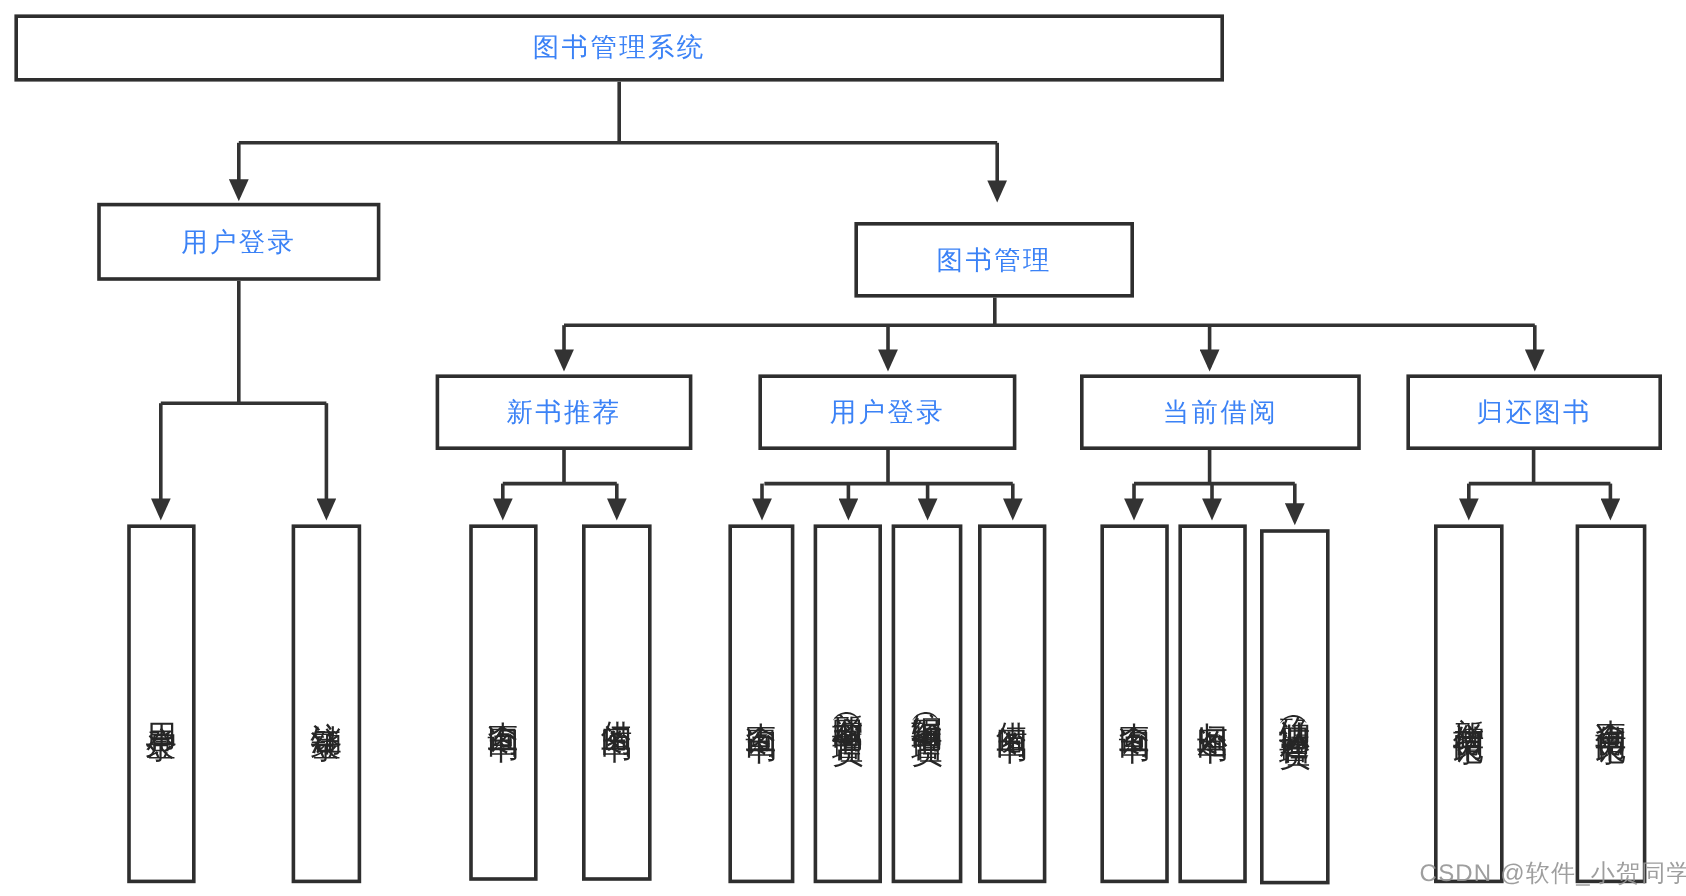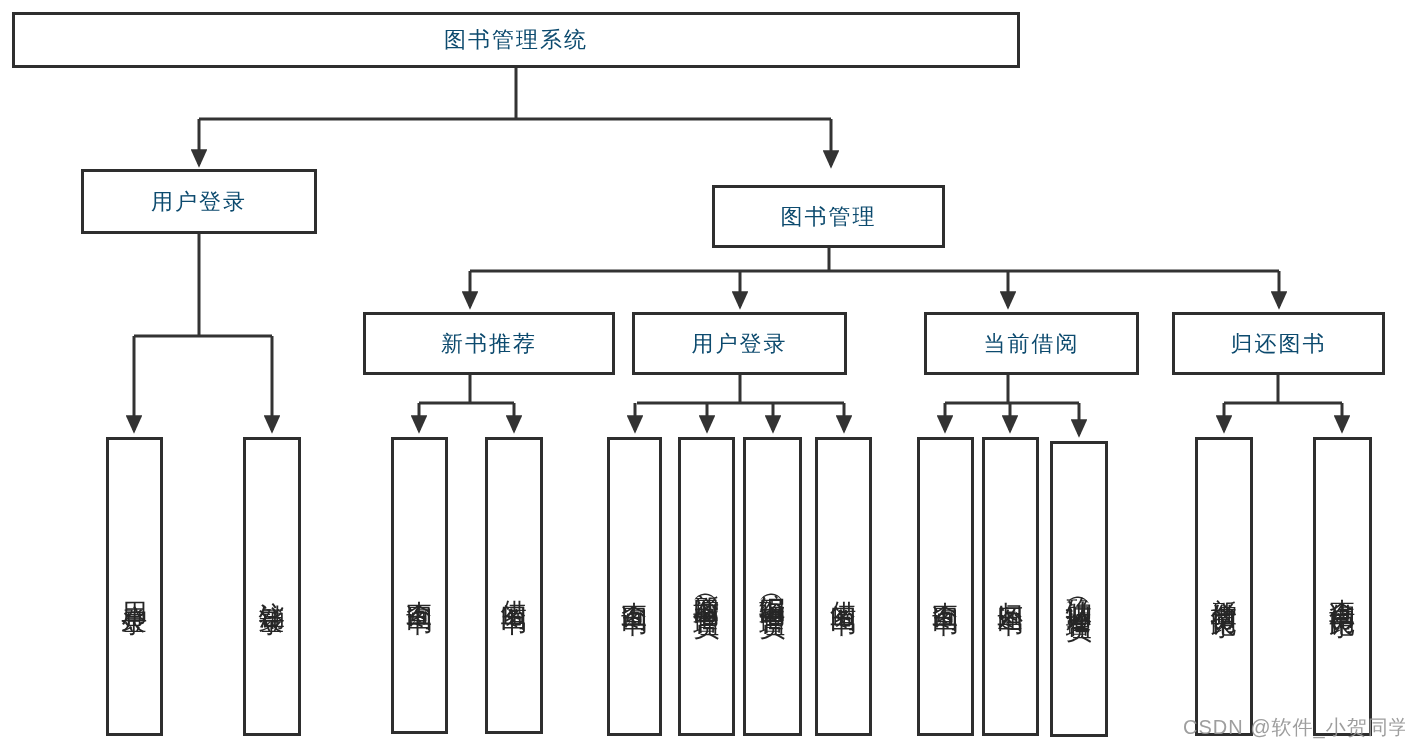--- a/index.html
+++ b/index.html
@@ -16,21 +16,21 @@
     box-sizing:border-box;
     border:3px solid #2e2e2e;
     background:#ffffff;
     display:flex;align-items:center;justify-content:center;
     color:#262626;
   }
   .hbox span{
     font-size:22px;
     letter-spacing:2px;
     white-space:nowrap;
-    color:#0c4a6e;
+    color:#3b82f6;
     text-align:right;
   }
   .vbox{overflow:hidden;}
   .vbox span{
     writing-mode:vertical-rl;
     text-orientation:mixed;
     font-size:26px;
     letter-spacing:3px;
     line-height:1.1;
     color:#262626;
@@ -93,27 +93,27 @@
     <span>图书管理系统</span>
   </div>
 
   <div class="node hbox" style="left:81px;top:169px;width:236px;height:65px">
     <span>用户登录</span>
   </div>
   <div class="node hbox" style="left:712px;top:185px;width:233px;height:63px">
     <span>图书管理</span>
   </div>
 
-  <div class="node hbox" style="left:363px;top:312px;width:252px;height:63px">
+  <div class="node hbox" style="left:363px;top:312px;width:214px;height:63px">
     <span>新书推荐</span>
   </div>
   <div class="node hbox" style="left:632px;top:312px;width:215px;height:63px">
     <span>用户登录</span>
   </div>
-  <div class="node hbox" style="left:924px;top:312px;width:215px;height:63px">
+  <div class="node hbox" style="left:900px;top:312px;width:234px;height:63px">
     <span>当前借阅</span>
   </div>
   <div class="node hbox" style="left:1172px;top:312px;width:213px;height:63px">
     <span>归还图书</span>
   </div>
 
   <div class="node vbox" style="left:106px;top:437px;width:57px;height:299px">
     <span>用户登录</span>
   </div>
   <div class="node vbox" style="left:243px;top:437px;width:58px;height:299px">

